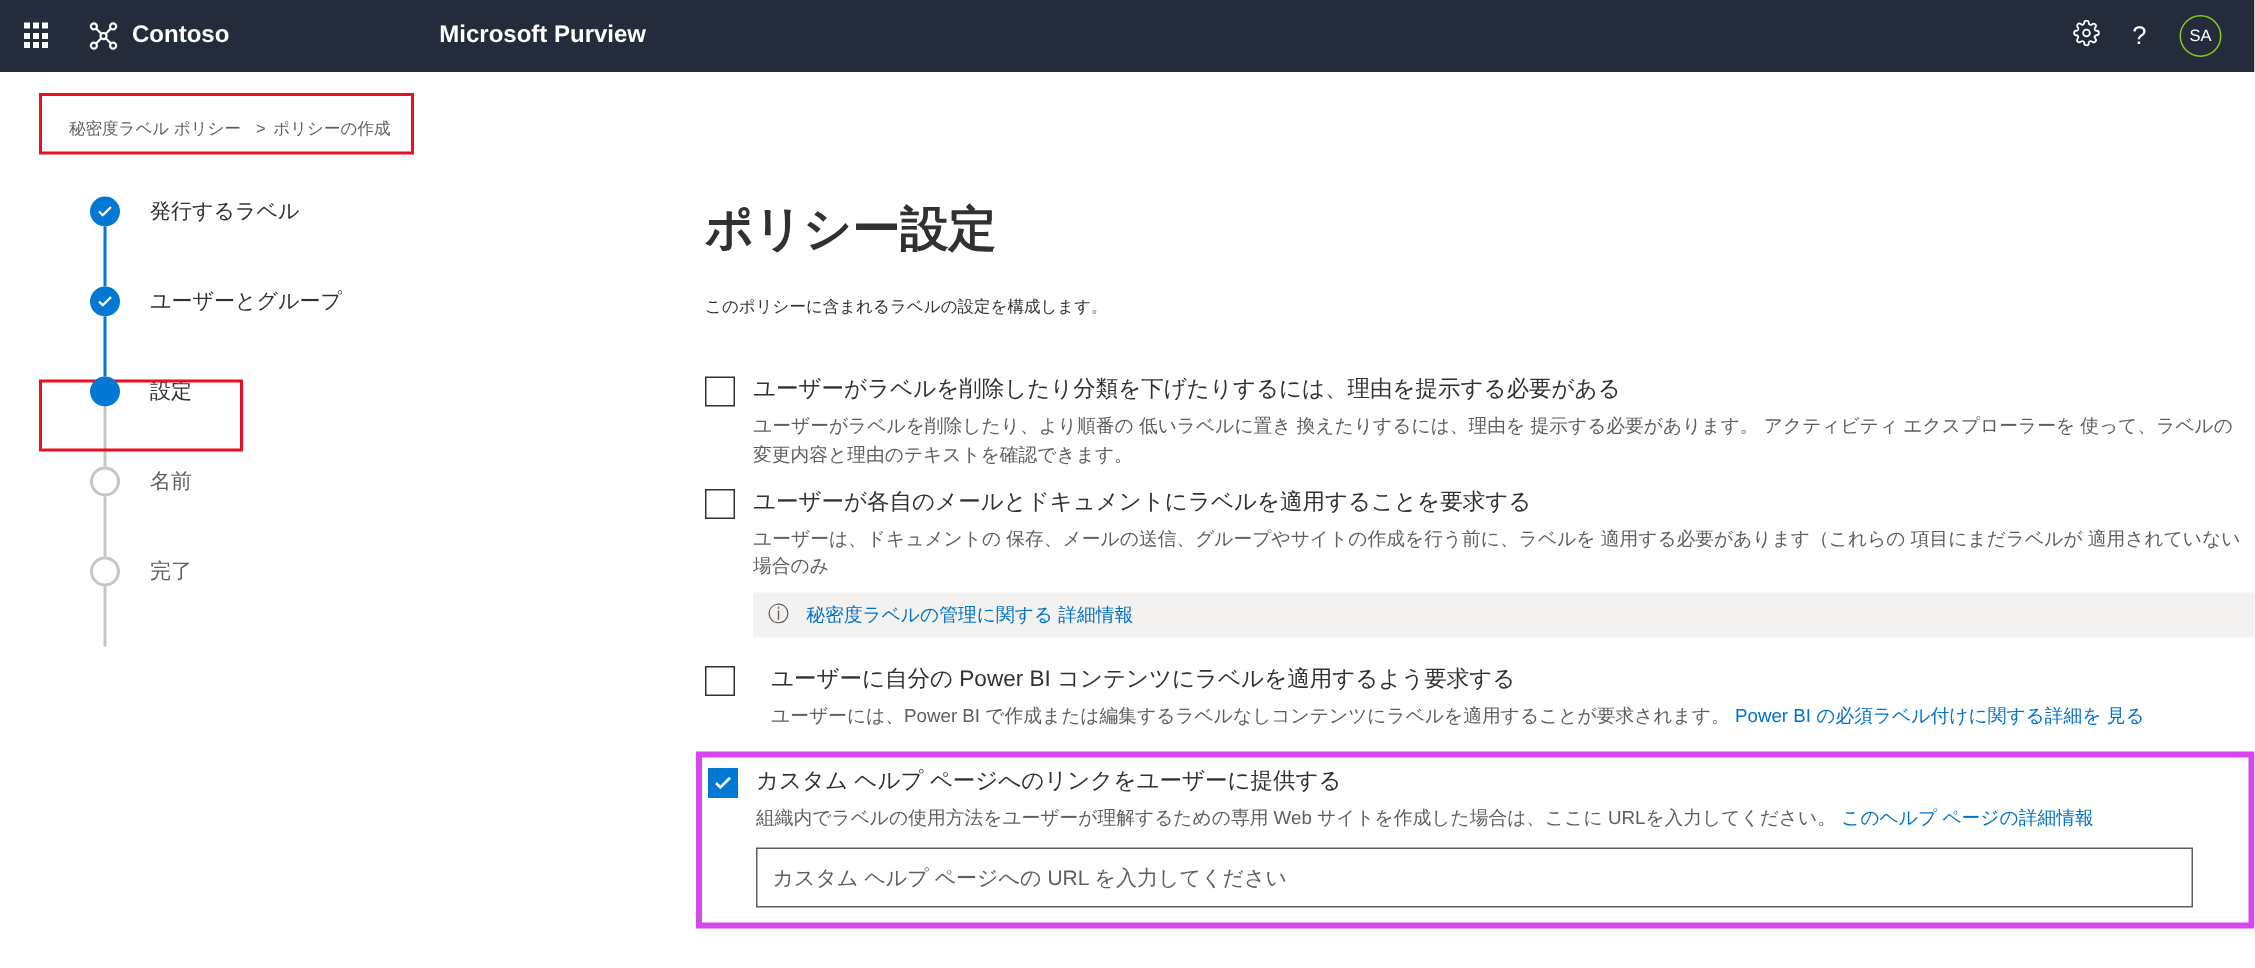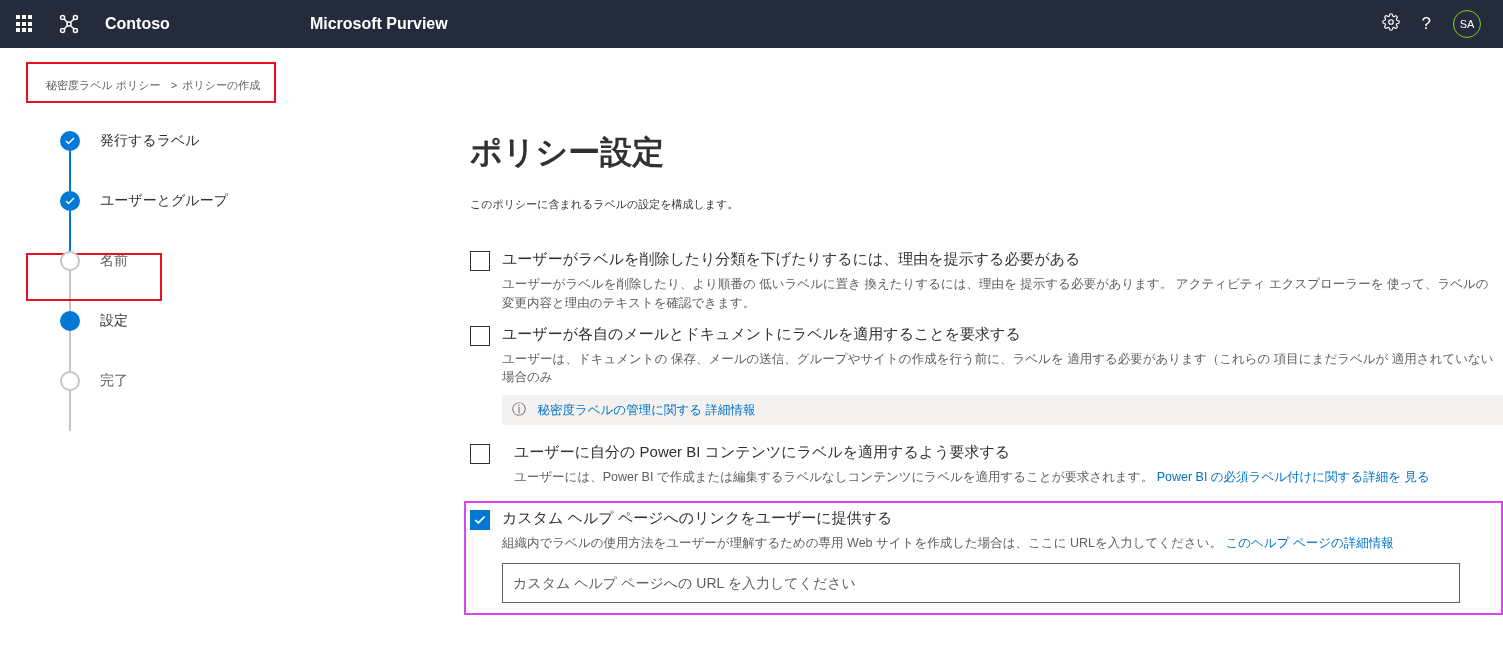--- a/index.html
+++ b/index.html
@@ -25,21 +25,21 @@
     padding: 6px;
     cursor: pointer;
     gap: 2px;
   }
   .waffle-icon span {
     width: 4px; height: 4px; background: #fff;
   }
   .logo-wrap {
     display: flex; align-items: center;
     margin-left: 18px;
-    gap: 25px;
+    gap: 8px;
   }
   .logo-svg { width: 22px; height: 22px; }
   .logo-text { font-weight: 600; font-size: 16px; }
   .product-name { margin-left: 140px; font-weight: 700; font-size: 16px; }
   .header-spacer { flex: 1; }
   .header-right { display: flex; align-items: center; gap: 22px; margin-right: 12px;}
   .gear-icon, .help-icon { cursor: pointer; font-size: 17px; }
   .avatar {
     width: 28px; height: 28px; border: 1px solid #84cc16;
     border-radius: 50%; display: flex; align-items:center; justify-content:center;
@@ -127,21 +127,21 @@
     background:#f3f2f1;
     padding: 6px 10px;
     margin-top: 8px;
     font-size: 12.5px;
   }
   .info-icon { color:#605e5c; margin-right:8px; font-size:14px; }
   .info-box .txt { color:#605e5c; }
   .info-box .link { color:#0072c9; cursor:pointer; }
 
   .highlight-box {
-    border: 2px solid #d946ef;
+    border: 4px solid #d946ef;
     padding: 6px 4px 10px 4px;
     margin-left: -6px;
     margin-top: 2px;
   }
   .url-input {
     width: 958px; height: 40px;
     border: 1px solid #605e5c;
     padding: 0 10px;
     font-size: 14px;
     margin-top: 10px;
@@ -215,27 +215,27 @@
       <div class="step-label">発行するラベル</div>
     </div>
     <div class="step done">
       <div class="step-circle">
           <svg width="12" height="12" viewBox="0 0 24 24" fill="none" stroke-width="3">
             <polyline points="4 12 9 17 20 6"></polyline>
           </svg>
         </div>
       <div class="step-label">ユーザーとグループ</div>
     </div>
+    <div class="step current">
+      <div class="step-circle"></div>
+      <div class="step-label">設定</div>
+    </div>
     <div class="step upcoming">
       <div class="step-circle"></div>
       <div class="step-label">名前</div>
-    </div>
-    <div class="step current">
-      <div class="step-circle"></div>
-      <div class="step-label">設定</div>
     </div>
     <div class="step upcoming">
       <div class="step-circle"></div>
       <div class="step-label">完了</div>
     </div>
     <div class="step-highlight"></div>
   </div>
 
   <div class="main">
     <h1 class="page-title">ポリシー設定</h1>

